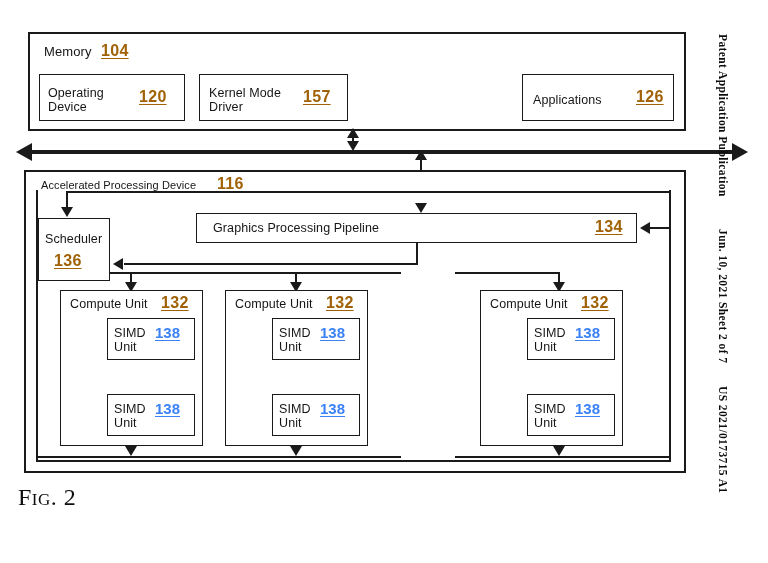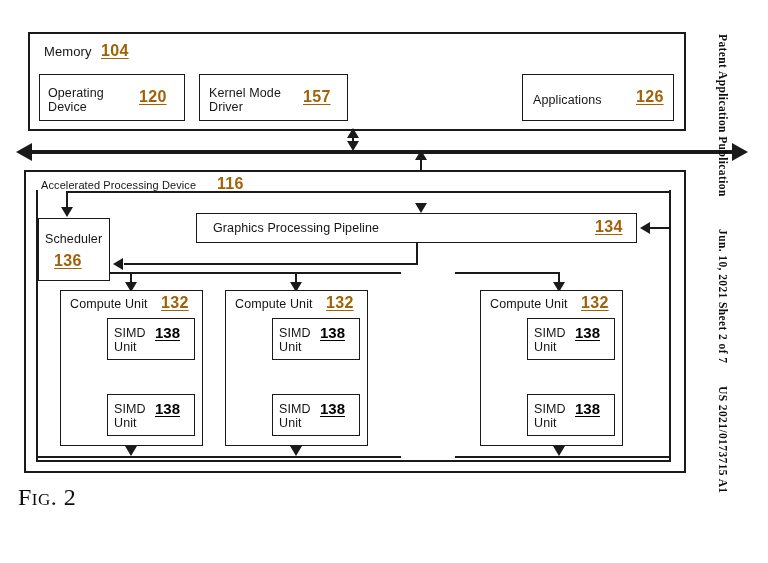--- a/index.html
+++ b/index.html
@@ -46,21 +46,21 @@
     text-underline-offset: 2px;
     letter-spacing: 0.3px;
     color: #a16207;
   }
   .refnum-sm {
     position: absolute;
     font-size: 15px;
     font-weight: bold;
     text-decoration: underline;
     text-underline-offset: 2px;
-    color: #000000;
+    color: #3b82f6;
   }
 
   
   .hline {
     position: absolute;
     background: #1a1a1a;
     height: 2px;
   }
   .vline {
     position: absolute;

